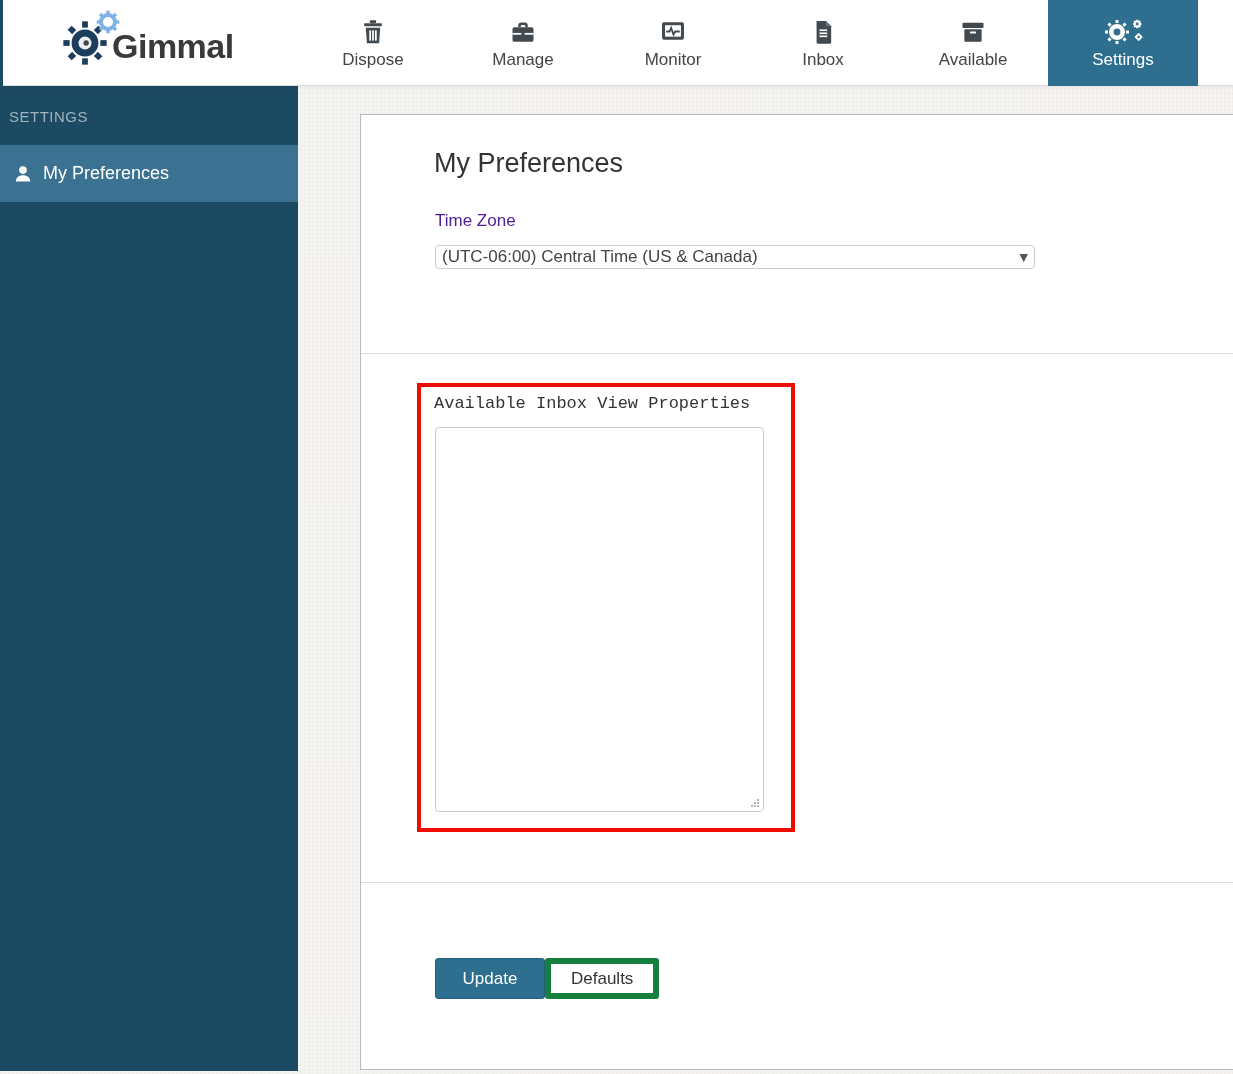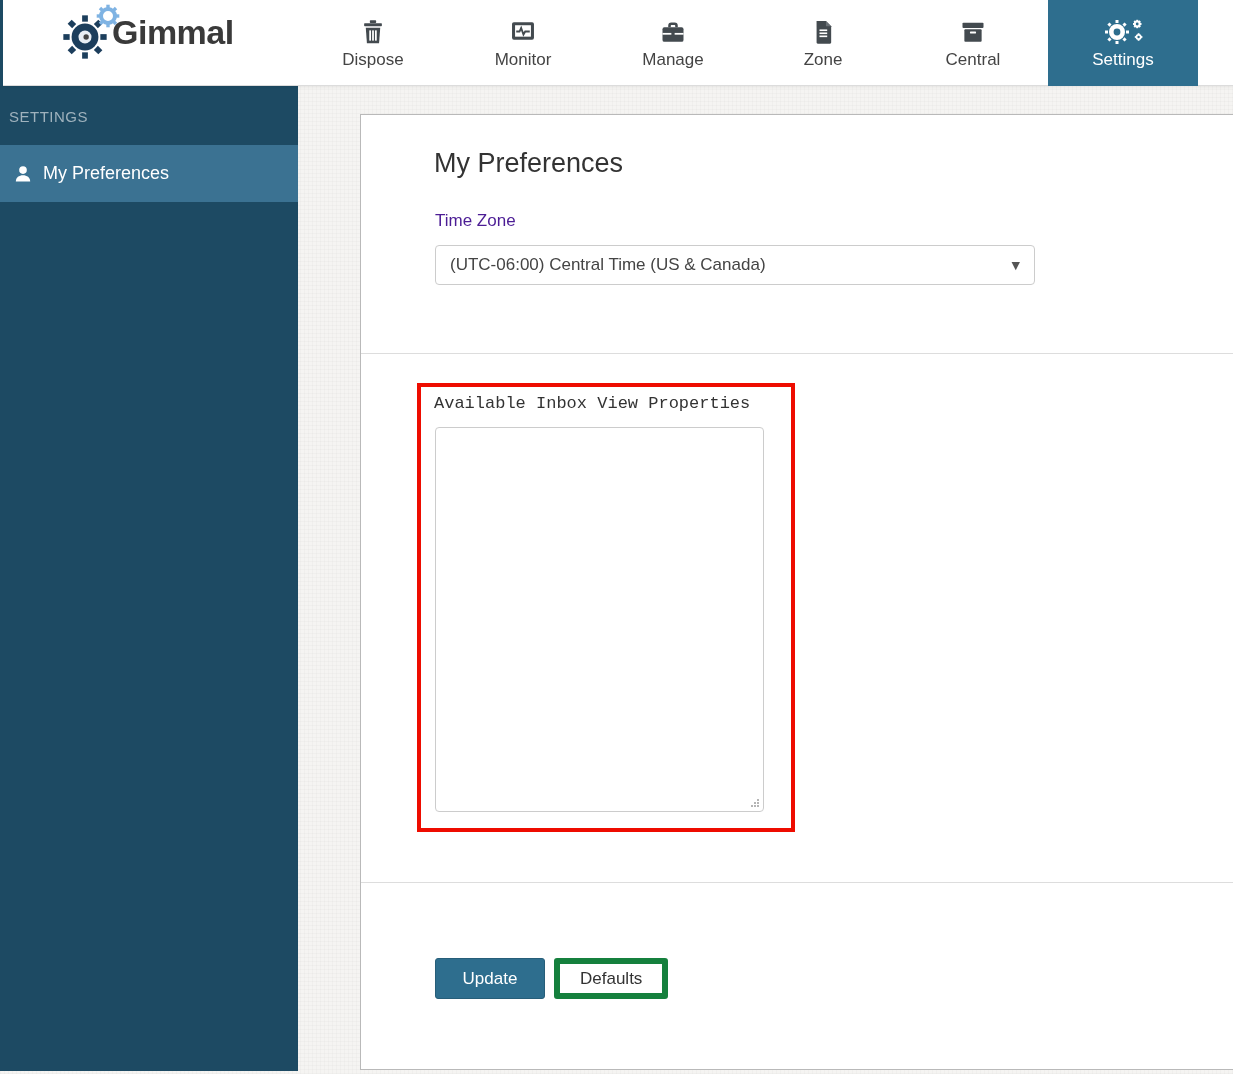--- a/index.html
+++ b/index.html
@@ -12,21 +12,21 @@
       repeating-linear-gradient(90deg, rgba(0,0,0,0.02) 0 1px, transparent 1px 4px);
   }
 
   
   .header {
     position:absolute; top:0; left:0; width:1233px; height:86px;
     background:#ffffff; border-bottom:1px solid #dcdcdc;
     box-shadow:0 1px 3px rgba(0,0,0,0.07); z-index:5;
   }
   .left-edge-strip { position:absolute; top:0; left:0; width:3px; height:86px; background:#1d4a63; }
-  .logo { position:absolute; left:62px; top:4px; display:flex; align-items:center; cursor:pointer; }
+  .logo { position:absolute; left:62px; top:10px; display:flex; align-items:flex-end; cursor:pointer; }
   .logo-gears { position:relative; width:58px; height:58px; }
   .logo-gear-big { position:absolute; left:0; top:10px; width:46px; height:46px; }
   .logo-gear-small { position:absolute; left:34px; top:0px; width:24px; height:24px; }
   .logo-text { font-size:34px; font-weight:700; color:#3a3a3a; letter-spacing:-0.5px; margin-left:-8px; margin-bottom:2px; }
 
   .nav { position:absolute; left:298px; top:0; height:86px; display:flex; }
   .nav-item {
     width:150px; height:86px; display:flex; flex-direction:column;
     align-items:center; justify-content:center; gap:3px; cursor:pointer;
     color:#444;
@@ -52,23 +52,23 @@
   .sidebar-item .side-icon { width:20px; height:20px; }
 
   
   .card {
     position:absolute; left:360px; top:114px; width:874px; height:956px;
     background:#ffffff; border:1px solid #b9b9b9;
   }
   .page-title { position:absolute; left:73px; top:33px; font-size:27px; font-weight:400; color:#333; }
   .tz-label { position:absolute; left:74px; top:96px; font-size:17px; color:#4c1d95; }
   .tz-select {
-    position:absolute; left:74px; top:130px; width:600px; height:40px;
+    position:absolute; left:74px; top:130px; width:600px; height:24px;
     border:1px solid #ccc; border-radius:4px; background:#fff;
-    display:flex; align-items:center; padding:0 14px; cursor:pointer;
+    display:flex; align-items:center; padding:0 6px; cursor:pointer;
   }
   .tz-select-value { font-size:17px; color:#444; flex:1; }
   .tz-caret { font-size:11px; color:#555; font-family:"DejaVu Sans", sans-serif; }
 
   .divider { position:absolute; left:0; width:100%; height:1px; background:#ddd; }
   .divider-1 { top:238px; }
   .divider-2 { top:767px; }
 
   .annotation-box {
     position:absolute; left:56px; top:268px; width:378px; height:449px;
@@ -76,21 +76,21 @@
   }
 
   .props-label { position:absolute; left:73px; top:279px; font-size:17px; color:#333;font-family:Liberation Mono, monospace; }
   .props-listbox {
     position:absolute; left:74px; top:312px; width:329px; height:385px;
     border:1px solid #ccc; border-radius:4px; background:#fff; overflow:auto;
   }
   .props-option { padding:8px 12px; font-size:18px; color:#555; cursor:pointer; }
   .resize-grip { position:absolute; right:3px; bottom:3px; width:10px; height:10px; cursor:nwse-resize; }
 
-  .button-row { position:absolute; left:74px; top:843px; display:flex; gap:9px; }
+  .button-row { position:absolute; left:74px; top:843px; display:flex; }
   .btn { height:41px; min-width:110px; padding:0 20px; font-size:17px;
     border-radius:3px; cursor:pointer; display:flex; align-items:center; justify-content:center;
     font-family:"Liberation Sans", sans-serif; }
   .btn-primary { background:#2e6e8e; border:1px solid #275e79; color:#ffffff; }
   .btn-secondary { background:#ffffff; border:6px solid #15803d; color:#333; }
 
   svg { display:block; }
 </style>
 </head>
 <body>
@@ -144,62 +144,62 @@
           <rect x="11.25" y="10.6" width="1.5" height="8.8" fill="#fff"></rect>
           <rect x="13.7" y="10.6" width="1.5" height="8.8" fill="#fff"></rect>
         </svg>
       </span>
       <span class="nav-label">Dispose</span>
     </div>
 
     <div class="nav-item">
       <span class="nav-icon">
         <svg viewBox="0 0 24 24" width="28" height="28">
-          <rect x="2.6" y="3.6" width="18.8" height="15" rx="1.6" fill="#434a4f"></rect>
-          <rect x="5.2" y="6.2" width="13.6" height="9.8" fill="#fff"></rect>
-          <polyline points="6.2,11.6 9,11.6 10.4,8.6 12.4,14.2 13.9,11.6 17.8,11.6" fill="none" stroke="#434a4f" stroke-width="1.6"></polyline>
-        </svg>
-      </span>
-      <span class="nav-label">Monitor</span>
-    </div>
-
-    <div class="nav-item">
-      <span class="nav-icon">
-        <svg viewBox="0 0 24 24" width="28" height="28">
           <path d="M9 8 V6.6 A1.6 1.6 0 0 1 10.6 5 h2.8 A1.6 1.6 0 0 1 15 6.6 V8" fill="none" stroke="#434a4f" stroke-width="2.2"></path>
           <rect x="3" y="8" width="18" height="12.4" rx="1.6" fill="#434a4f"></rect>
           <rect x="3" y="12.8" width="7.6" height="1.5" fill="#fff"></rect>
           <rect x="13.4" y="12.8" width="7.6" height="1.5" fill="#fff"></rect>
         </svg>
       </span>
       <span class="nav-label">Manage</span>
+    </div>
+
+    <div class="nav-item">
+      <span class="nav-icon">
+        <svg viewBox="0 0 24 24" width="28" height="28">
+          <rect x="2.6" y="3.6" width="18.8" height="15" rx="1.6" fill="#434a4f"></rect>
+          <rect x="5.2" y="6.2" width="13.6" height="9.8" fill="#fff"></rect>
+          <polyline points="6.2,11.6 9,11.6 10.4,8.6 12.4,14.2 13.9,11.6 17.8,11.6" fill="none" stroke="#434a4f" stroke-width="1.6"></polyline>
+        </svg>
+      </span>
+      <span class="nav-label">Monitor</span>
     </div>
 
     <div class="nav-item">
       <span class="nav-icon">
         <svg viewBox="0 0 24 24" width="28" height="28">
           <path d="M6.5 2.5 h8 l4.5 4.5 V21 a1 1 0 0 1 -1 1 H7.5 a1 1 0 0 1 -1 -1 z" fill="#434a4f"></path>
           <path d="M14.5 2.5 l4.5 4.5 h-4.5 z" fill="#6b7277"></path>
           <rect x="9" y="9.8" width="6.6" height="1.4" fill="#fff"></rect>
           <rect x="9" y="12.4" width="6.6" height="1.4" fill="#fff"></rect>
           <rect x="9" y="15" width="6.6" height="1.4" fill="#fff"></rect>
         </svg>
       </span>
-      <span class="nav-label">Zone</span>
+      <span class="nav-label">Inbox</span>
     </div>
 
     <div class="nav-item">
       <span class="nav-icon">
         <svg viewBox="0 0 24 24" width="28" height="28">
           <rect x="3" y="4" width="18" height="4.6" rx="0.8" fill="#434a4f"></rect>
           <rect x="4.6" y="9.6" width="14.8" height="10.8" rx="0.8" fill="#434a4f"></rect>
           <rect x="9.4" y="11.6" width="5.2" height="1.7" rx="0.4" fill="#fff"></rect>
         </svg>
       </span>
-      <span class="nav-label">Central</span>
+      <span class="nav-label">Available</span>
     </div>
 
     <div class="nav-item active">
       <span class="nav-icon" style="width:42px;">
         <svg viewBox="0 0 42 30" width="42" height="30">
           <g stroke="#fff" stroke-width="3" fill="none">
             <line x1="24" y1="15" x2="27" y2="15"></line>
               <line x1="21.5" y1="21.4" x2="23.6" y2="23.5"></line>
             <line x1="15" y1="24" x2="15" y2="27"></line>
               <line x1="8.5" y1="21.4" x2="6.4" y2="23.5"></line>

